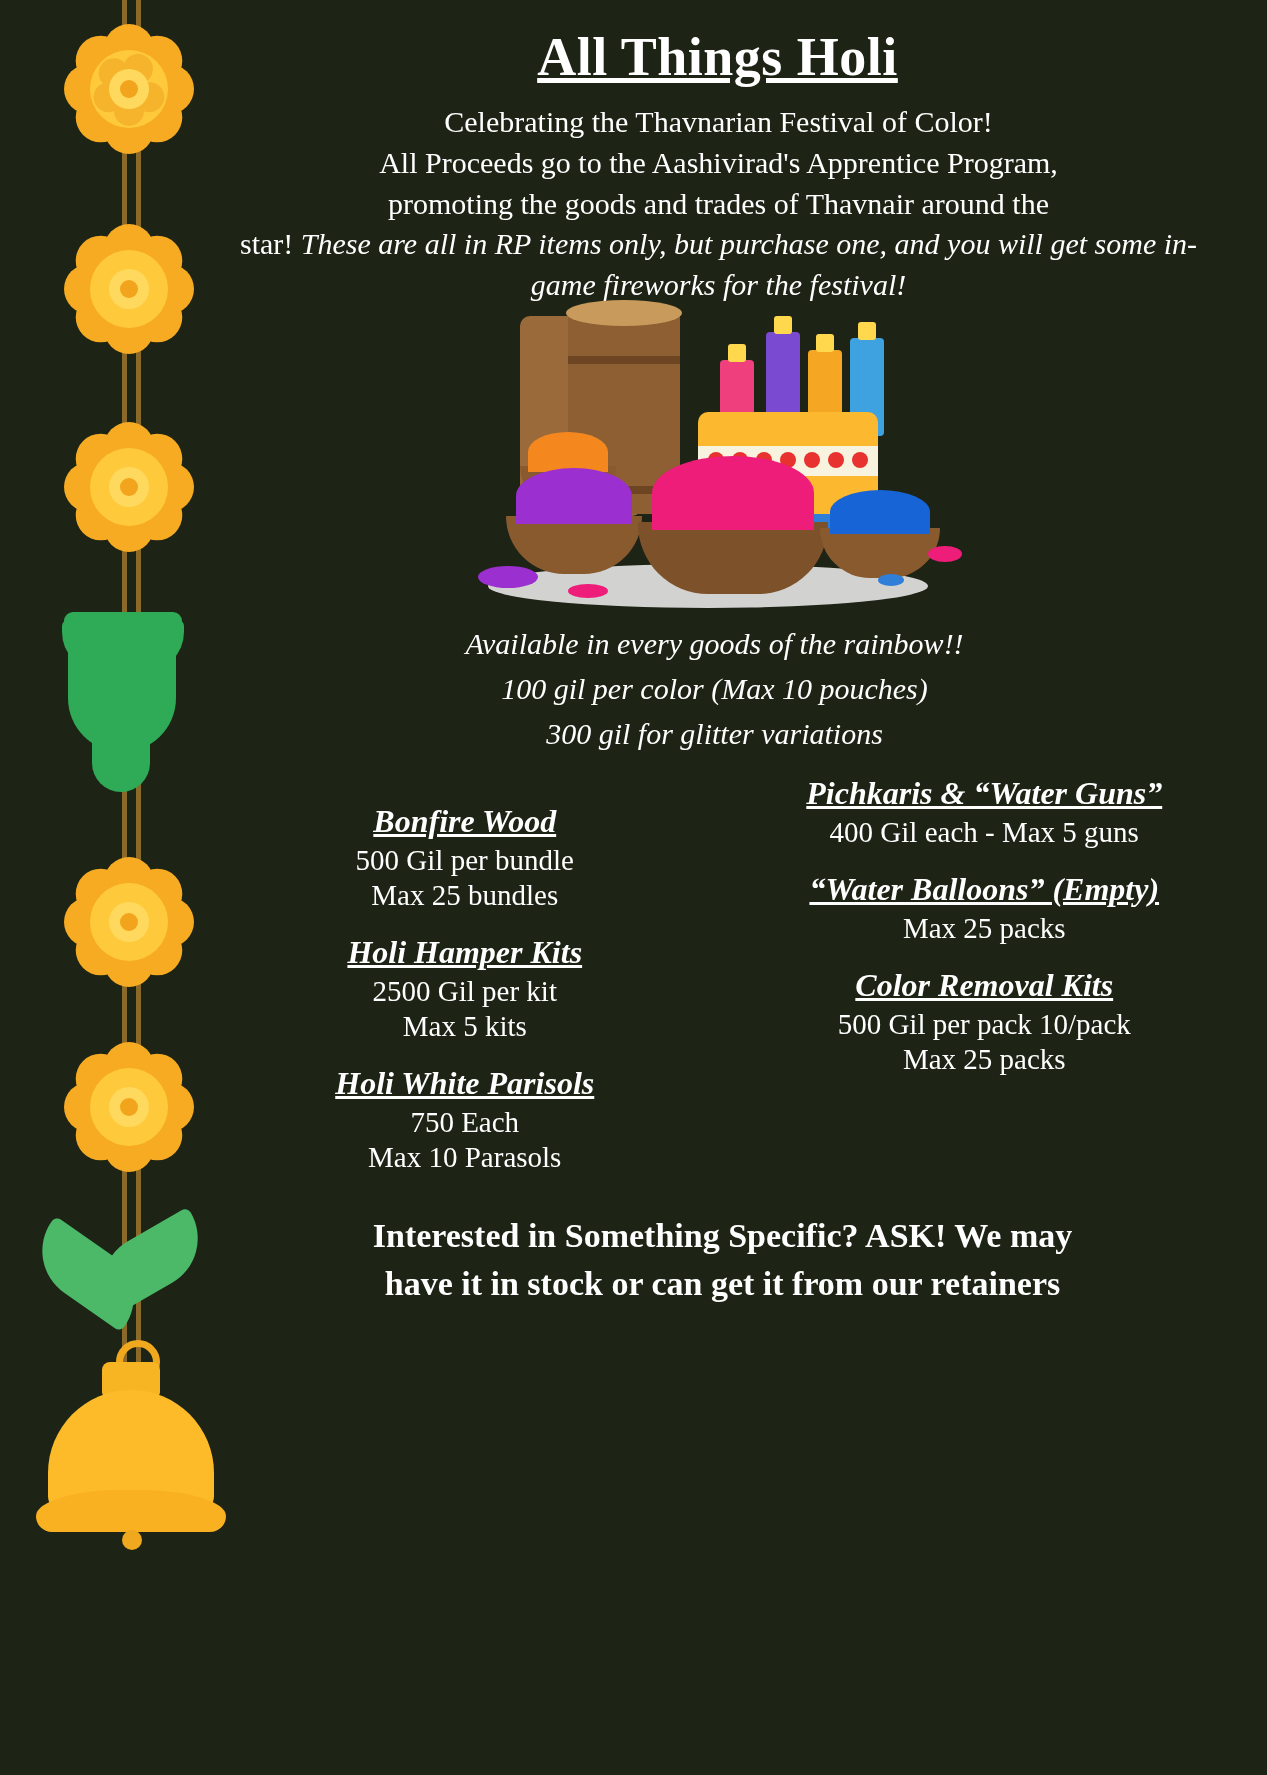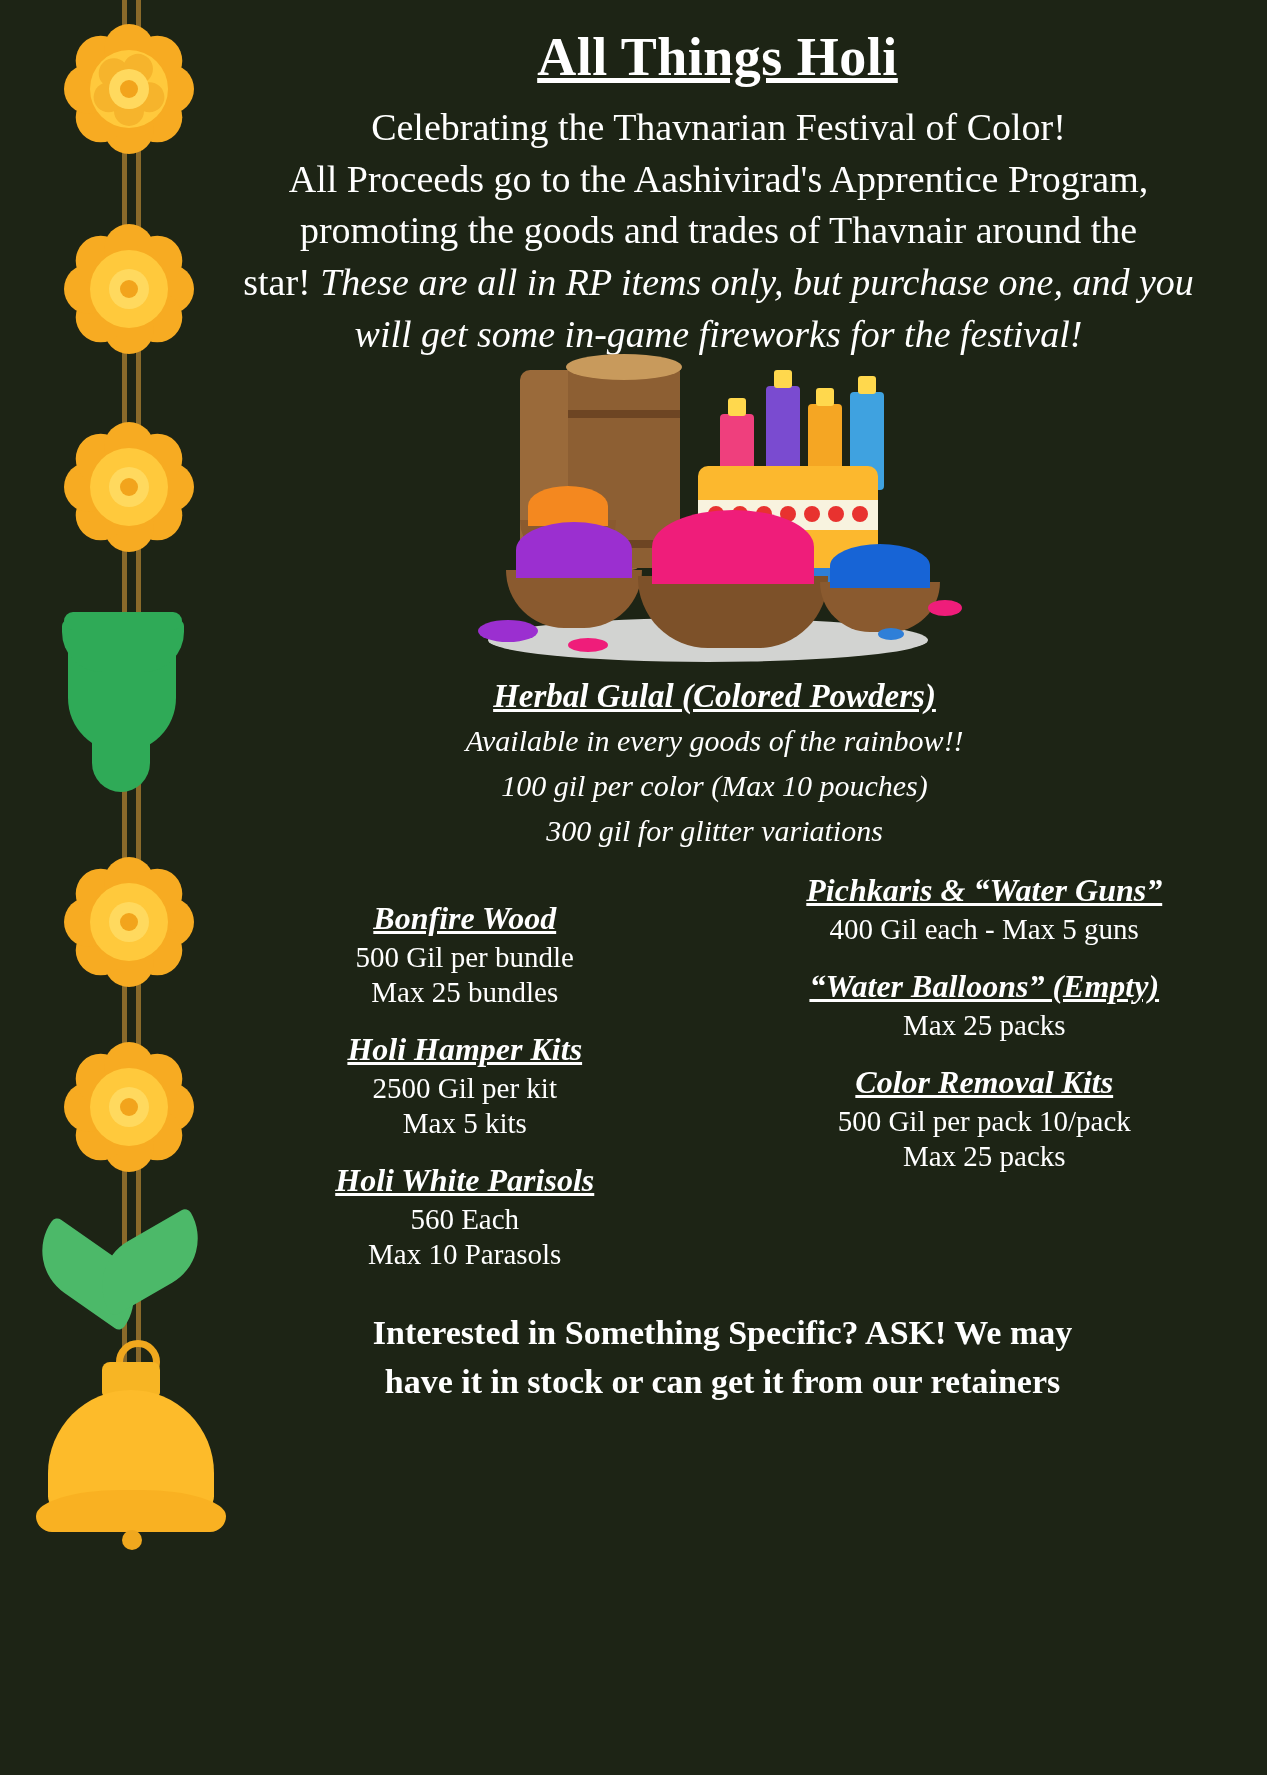--- a/index.html
+++ b/index.html
@@ -211,21 +211,21 @@
     text-align: center;
     font-size: 54px;
     font-weight: bold;
     letter-spacing: 0.5px;
     text-decoration: underline;
     padding-right: 40px;
   }
   .intro {
     margin: 14px 48px 0 10px;
     text-align: center;
-    font-size: 38px;
+    font-size: 30px;
     line-height: 1.36;
   }
   .intro .ital {
     font-style: italic;
   }
 
   
   .illus {
     position: relative;
     width: 560px;
@@ -579,42 +579,41 @@
         <div class="mound"></div>
       </div>
 
     <div class="splat sp1"></div>
     <div class="splat sp2"></div>
     <div class="splat sp3"></div>
     <div class="splat sp4"></div>
   </div>
 
   <div class="gulal-block">
-    <h2 class="head">Herbal Gulal (Colored Powders)</h2>
     <div class="line">Available in every goods of the rainbow!!</div>
     <div class="line">100 gil per color (Max 10 pouches)</div>
     <div class="line">300 gil for glitter variations</div>
   </div>
 
   <div class="columns">
 
     <div class="col left">
       <div class="item">
         <h3>Bonfire Wood</h3>
         <p>500 Gil per bundle</p>
         <p>Max 25 bundles</p>
       </div>
       <div class="item">
         <h3>Holi Hamper Kits </h3>
         <p>2500 Gil per kit</p>
         <p>Max 5 kits</p>
       </div>
       <div class="item">
         <h3>Holi White Parisols</h3>
-        <p>560 Each</p>
+        <p>750 Each</p>
         <p>Max 10 Parasols</p>
       </div>
     </div>
 
     <div class="col right">
       <div class="item">
         <h3>Pichkaris &amp; “Water Guns”</h3>
         <p>400 Gil each - Max 5 guns</p>
       </div>
       <div class="item">

